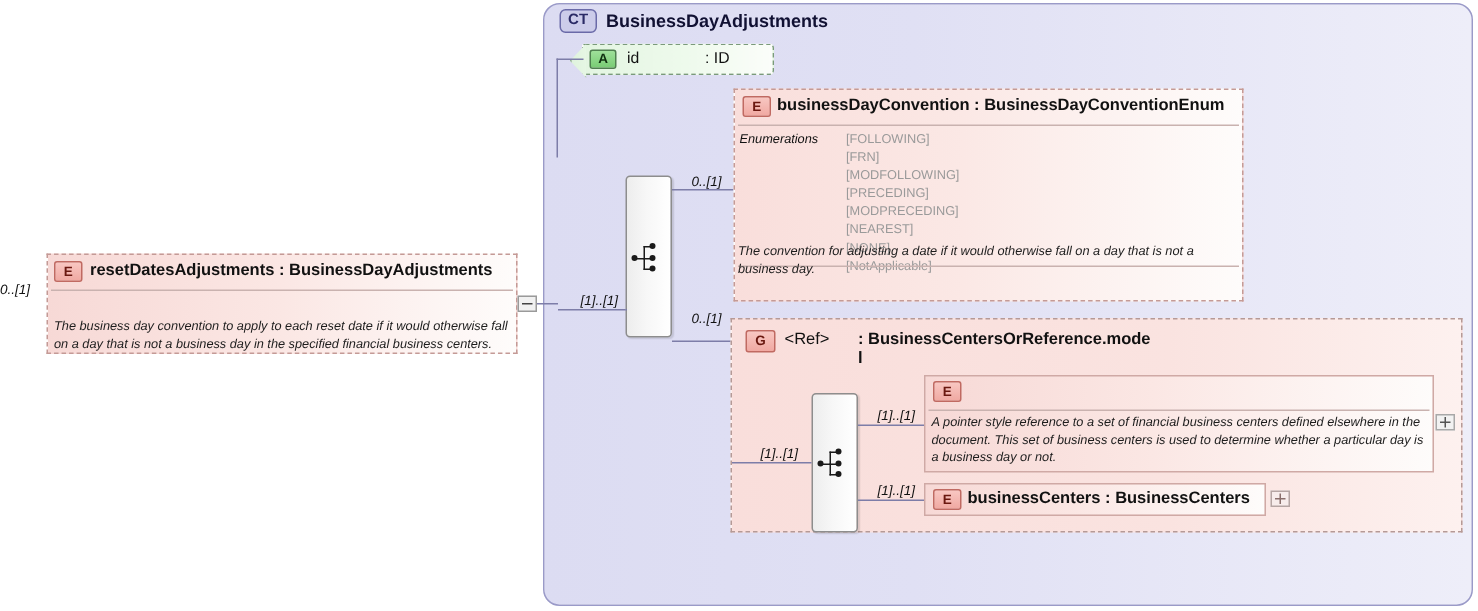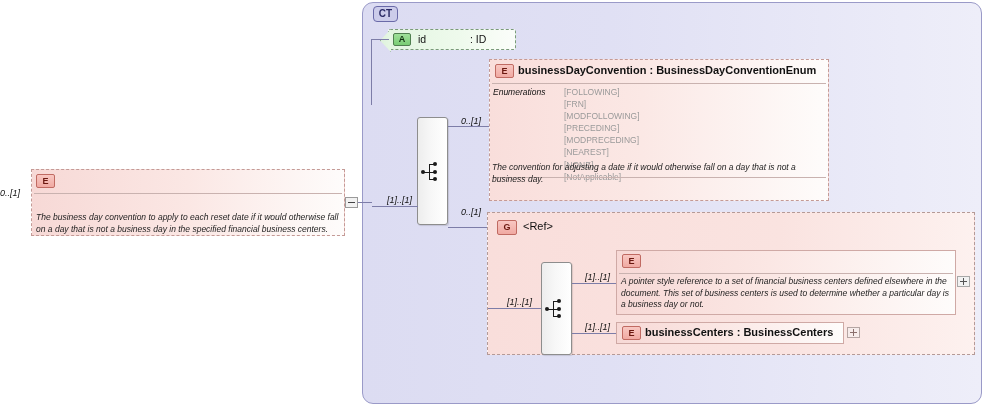--- a/index.html
+++ b/index.html
@@ -185,33 +185,35 @@
   }
 </style>
 </head>
 <body>
 
 <div id="stage">
 
   <div id="ct-container" class="abs"></div>
 
   <div id="ct-badge" class="abs">CT</div>
+  <div id="ct-title" class="abs">BusinessDayAdjustments</div>
 
   <div id="attr-id" class="abs">
     <span class="notch"></span>
   </div>
   <div id="attr-badge" class="abs">A</div>
   <div id="attr-name" class="abs">id</div>
   <div id="attr-type" class="abs">: ID</div>
 
   <div class="line abs" style="left:371px;top:39px;width:1px;height:66px;"></div>
   <div class="line abs" style="left:371px;top:39px;width:18px;height:1px;"></div>
 
   <div id="reset-box" class="abs"></div>
   <div id="reset-badge" class="ebadge abs">E</div>
+  <div id="reset-title" class="etitle abs">resetDatesAdjustments : BusinessDayAdjustments</div>
   <div id="reset-hr" class="hr"></div>
   <div id="reset-doc" class="edoc abs">The business day convention to apply to each reset date if it would otherwise fall on a day that is not a business day in the specified financial business centers.</div>
   <div id="reset-card" class="card">0..[1]</div>
   <div id="reset-minus" class="abs"></div>
 
   <div class="line abs" style="left:358px;top:202px;width:14px;height:1px;"></div>
 
   <div id="seq1" class="abs"></div>
   <div class="conn-icon" style="left:421px;top:162px;">
     <i style="left:0px;top:8px;width:4px;height:4px;"></i>
@@ -249,20 +251,24 @@
       <div>[NEAREST]</div>
       <div>[NONE]</div>
       <div>[NotApplicable]</div>
     </div>
   <div id="bdc-hr2" class="hr"></div>
   <div id="bdc-doc" class="edoc abs">The convention for adjusting a date if it would otherwise fall on a day that is not a business day.</div>
 
   <div id="grp-box" class="abs"></div>
   <div id="grp-badge" class="ebadge abs">G</div>
   <div id="grp-ref" class="abs">&lt;Ref&gt;</div>
+  <div id="grp-type" class="abs">
+      <div>: BusinessCentersOrReference.mode</div>
+      <div>l</div>
+    </div>
 
   <div id="seq2" class="abs"></div>
   <div class="conn-icon" style="left:545px;top:299px;">
     <i style="left:0px;top:8px;width:4px;height:4px;"></i>
     <span class="stem" style="left:3px;top:9.5px;width:6px;height:1px;"></span>
     <span class="stem" style="left:8px;top:2px;width:1px;height:16px;"></span>
     <span class="stem" style="left:8px;top:2px;width:5px;height:1px;"></span>
     <span class="stem" style="left:8px;top:9.5px;width:5px;height:1px;"></span>
     <span class="stem" style="left:8px;top:17px;width:5px;height:1px;"></span>
     <i style="left:12px;top:0px;width:4px;height:4px;"></i>

